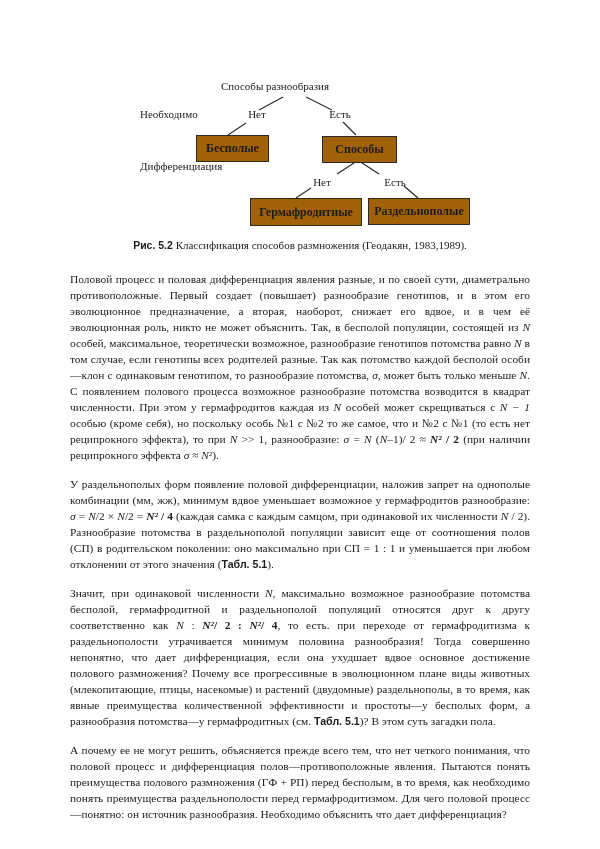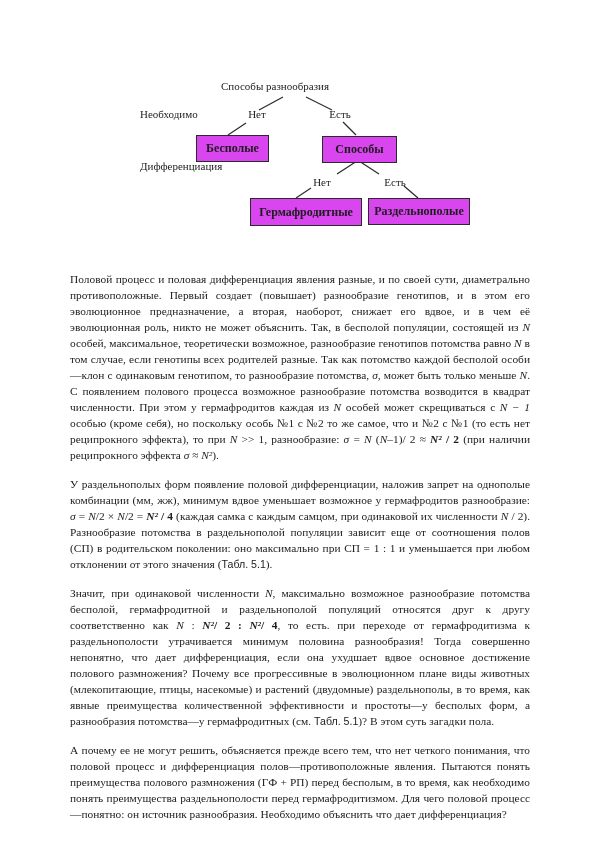--- a/index.html
+++ b/index.html
@@ -20,21 +20,21 @@
     color:#1c1c1c;
   }
   .header .pagenum{margin-left:14px;letter-spacing:2px;}
 
   
   .fig-lines{position:absolute;left:0;top:0;width:600px;height:240px;}
   .fig-lines line{stroke:#2a2a2a;stroke-width:1.2;}
   .lbl{position:absolute;font-size:11px;white-space:nowrap;}
   .lbl.center{text-align:center;}
   .tbox{
-    position:absolute;border:1.2px solid #2a2a2a;background:#d946ef;
+    position:absolute;border:1.2px solid #2a2a2a;background:#a16207;
     font-weight:bold;font-size:12px;text-align:center;
     display:flex;align-items:center;justify-content:center;
   }
 
   
   .caption{
     position:absolute;left:0;top:239px;width:600px;
     text-align:center;font-size:11px;
   }
   .caption .cap-label{
@@ -44,21 +44,21 @@
 
   
   .bodytext{
     position:absolute;left:70px;top:271px;width:460px;
     font-size:11.4px;line-height:16px;
     text-align:justify;
   }
   .bodytext p{margin:0 0 13px 0;padding:0;}
   .b{font-weight:bold;}
   .i{font-style:italic;}
-  .f-sans{font-family:"Liberation Sans", sans-serif;font-size:10.6px;font-weight:normal;}
+  .f-sans{font-family:"Liberation Sans", sans-serif;font-size:10.6px;font-weight:bold;}
 </style>
 </head>
 <body>
 
 <div class="page">
 
 
   <div>
     <svg class="fig-lines" width="600" height="240" viewBox="0 0 600 240">
       <line x1="283" y1="97" x2="259" y2="110"></line>
@@ -81,20 +81,23 @@
     <div class="tbox" style="left:322px;top:136px;width:73px;height:25px;">Способы</div>
 
     <div class="lbl" style="left:140px;top:160px;">Дифференциация</div>
     <div class="lbl center" style="left:302px;top:176px;width:40px;">Нет</div>
     <div class="lbl center" style="left:375px;top:176px;width:40px;">Есть</div>
 
     <div class="tbox" style="left:240px;top:198px;width:110px;height:26px;margin-left:10px;">Гермафродитные</div>
     <div class="tbox" style="left:368px;top:198px;width:100px;height:25px;">Раздельнополые</div>
   </div>
 
+  <div class="caption">
+    <span class="cap-label">Рис. 5.2</span><span> Классификация способов размножения (Геодакян, 1983,1989).</span>
+  </div>
 
   <div class="bodytext">
     <p><span>Половой процесс и половая дифференциация явления разные, и по своей сути, диаметрально противоположные. Первый создает (повышает) разнообразие генотипов, и в этом его эволюционное предназначение, а вторая, наоборот, снижает его вдвое, и в чем её эволюционная роль, никто не может объяснить. Так, в бесполой популяции, состоящей из </span><span class="i">N</span><span> особей, максимальное, теоретически возможное, разнообразие генотипов потомства равно </span><span class="i">N</span><span> в том случае, если генотипы всех родителей разные. Так как потомство каждой бесполой особи—клон с одинаковым генотипом, то разнообразие потомства, </span><span class="i">σ</span><span>, может быть только меньше </span><span class="i">N</span><span>. С появлением полового процесса возможное разнообразие потомства возводится в квадрат численности. При этом у гермафродитов каждая из </span><span class="i">N</span><span> особей может скрещиваться с </span><span class="i">N − 1</span><span> особью (кроме себя), но поскольку особь №1 с №2 то же самое, что и №2 с №1 (то есть нет реципрокного эффекта), то при </span><span class="i">N</span><span> &gt;&gt; 1, разнообразие: </span><span class="i">σ</span><span> = </span><span class="i">N</span><span> (</span><span class="i">N</span><span>–1)/ 2 ≈ </span><span class="b i">N²</span><span class="b"> / 2</span><span> (при наличии реципрокного эффекта </span><span class="i">σ</span><span> ≈ </span><span class="i">N²</span><span>).</span></p>
     <p><span>У раздельнополых форм появление половой дифференциации, наложив запрет на однополые комбинации (мм, жж), минимум вдвое уменьшает возможное у гермафродитов разнообразие: </span><span class="i">σ</span><span> = </span><span class="i">N</span><span>/2 × </span><span class="i">N</span><span>/2 = </span><span class="b i">N²</span><span class="b"> / 4</span><span> (каждая самка с каждым самцом, при одинаковой их численности </span><span class="i">N</span><span> / 2). Разнообразие потомства в раздельнополой популяции зависит еще от соотношения полов (СП) в родительском поколении: оно максимально при СП = 1 : 1 и уменьшается при любом отклонении от этого значения (</span><span class="f-sans">Табл. 5.1</span><span>).</span></p>
     <p><span>Значит, при одинаковой численности </span><span class="i">N</span><span>, максимально возможное разнообразие потомства бесполой, гермафродитной и раздельнополой популяций относятся друг к другу соответственно как </span><span class="i">N</span><span> : </span><span class="b i">N²</span><span class="b">/ 2 : </span><span class="b i">N²</span><span class="b">/ 4</span><span>, то есть. при переходе от гермафродитизма к раздельнополости утрачивается минимум половина разнообразия! Тогда совершенно непонятно, что дает дифференциация, если она ухудшает вдвое основное достижение полового размножения? Почему все прогрессивные в эволюционном плане виды животных (млекопитающие, птицы, насекомые) и растений (двудомные) раздельнополы, в то время, как явные преимущества количественной эффективности и простоты—у бесполых форм, а разнообразия потомства—у гермафродитных (см. </span><span class="f-sans">Табл. 5.1</span><span>)? В этом суть загадки пола.</span></p>
     <p><span>А почему ее не могут решить, объясняется прежде всего тем, что нет четкого понимания, что половой процесс и дифференциация полов—противоположные явления. Пытаются понять преимущества полового размножения (ГФ + РП) перед бесполым, в то время, как необходимо понять преимущества раздельнополости перед гермафродитизмом. Для чего половой процесс—понятно: он источник разнообразия. Необходимо объяснить что дает дифференциация?</span></p>
   </div>
 
 </div>
 

